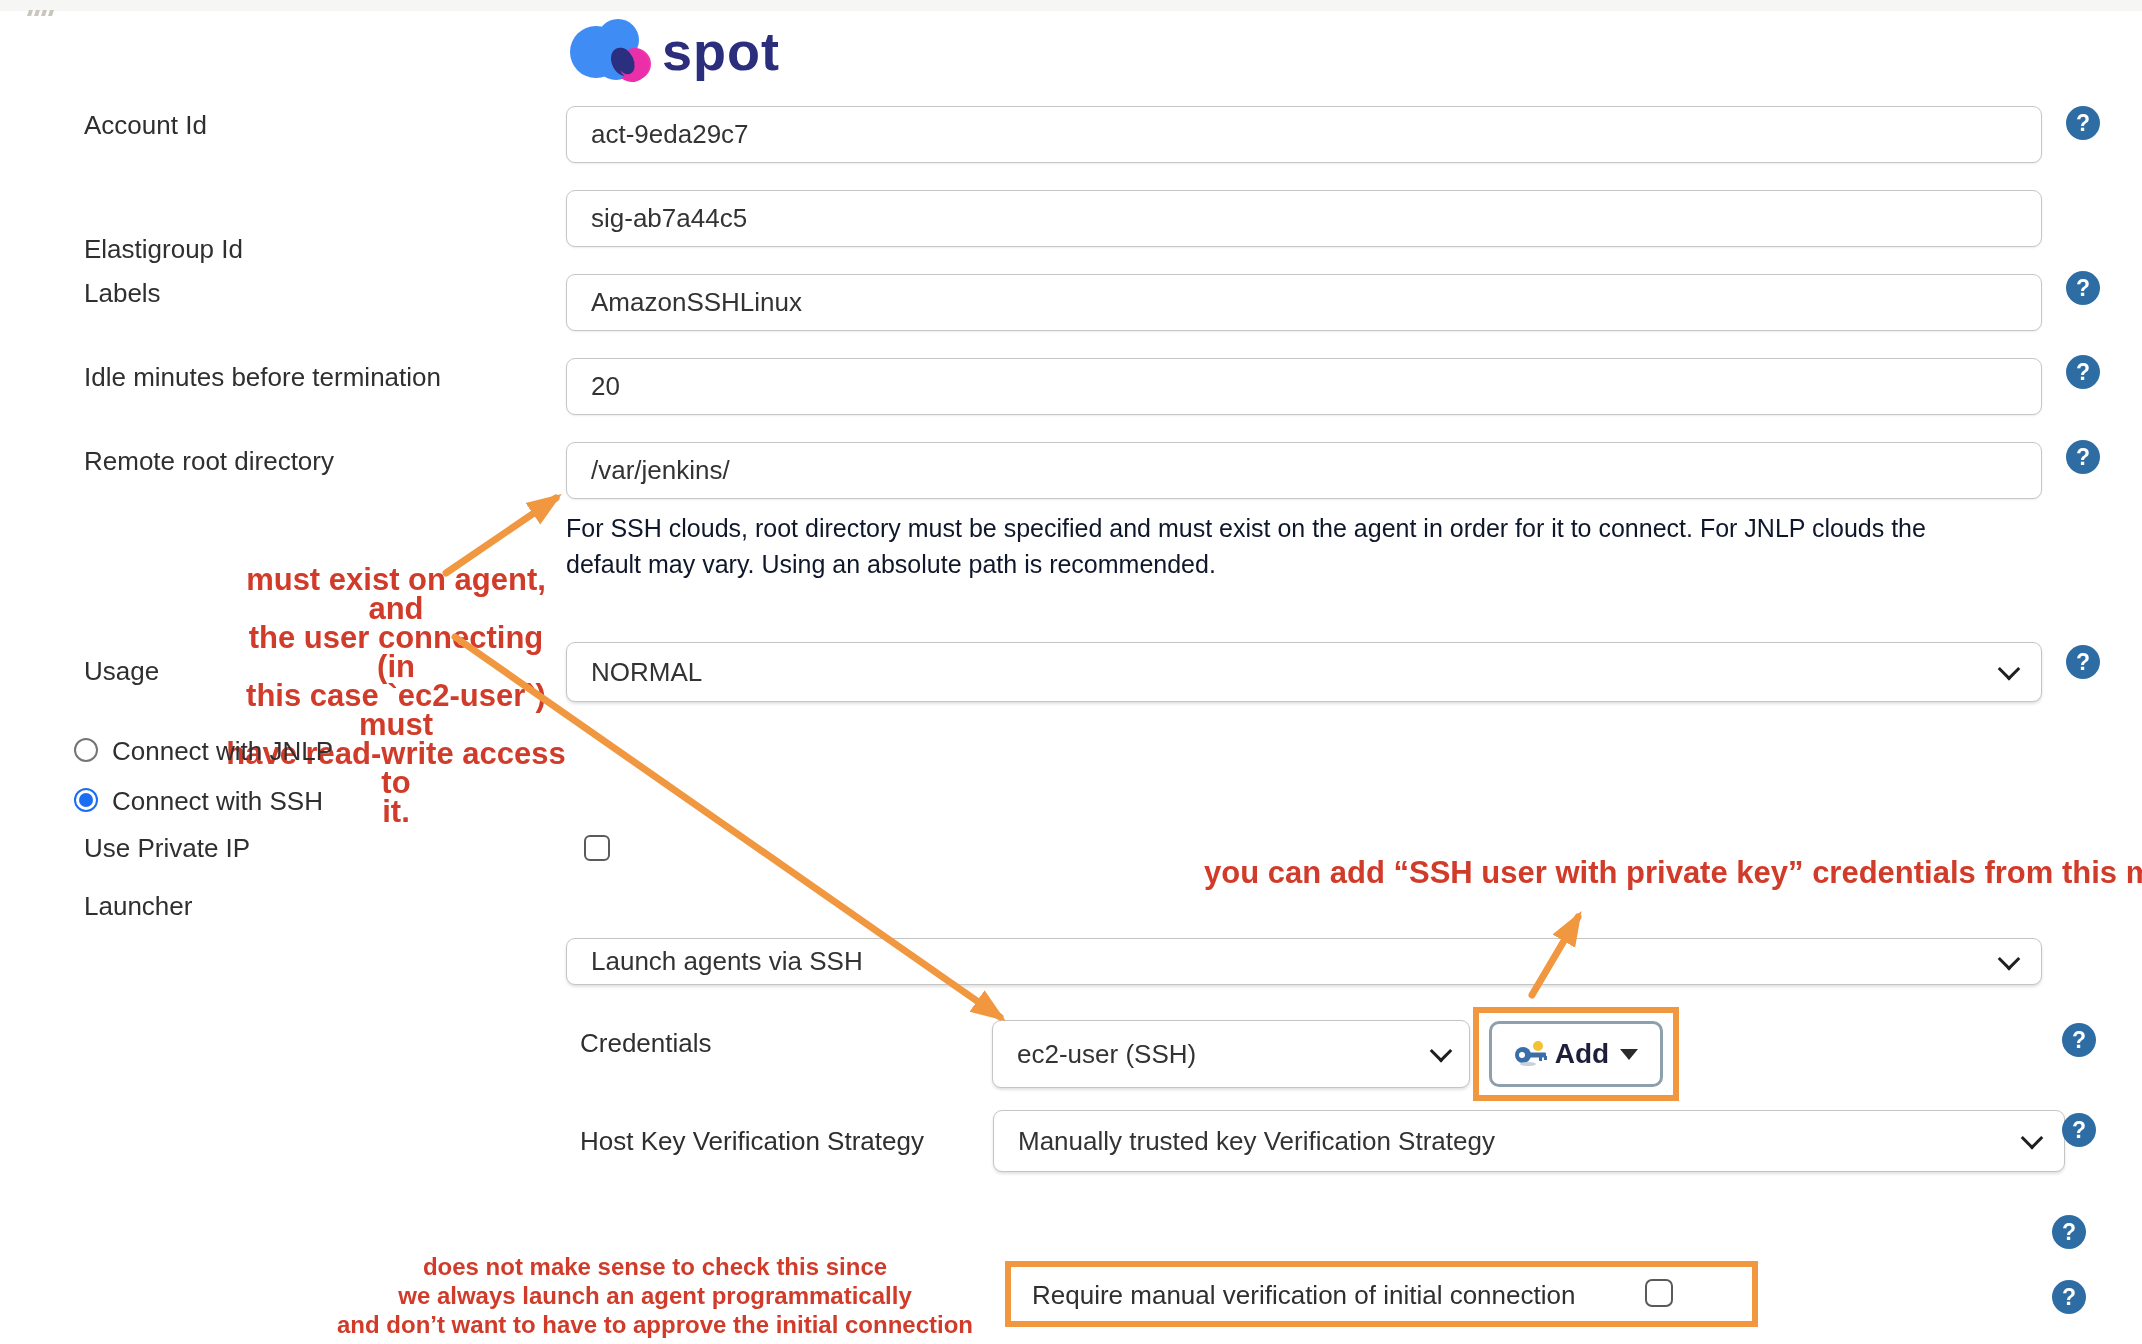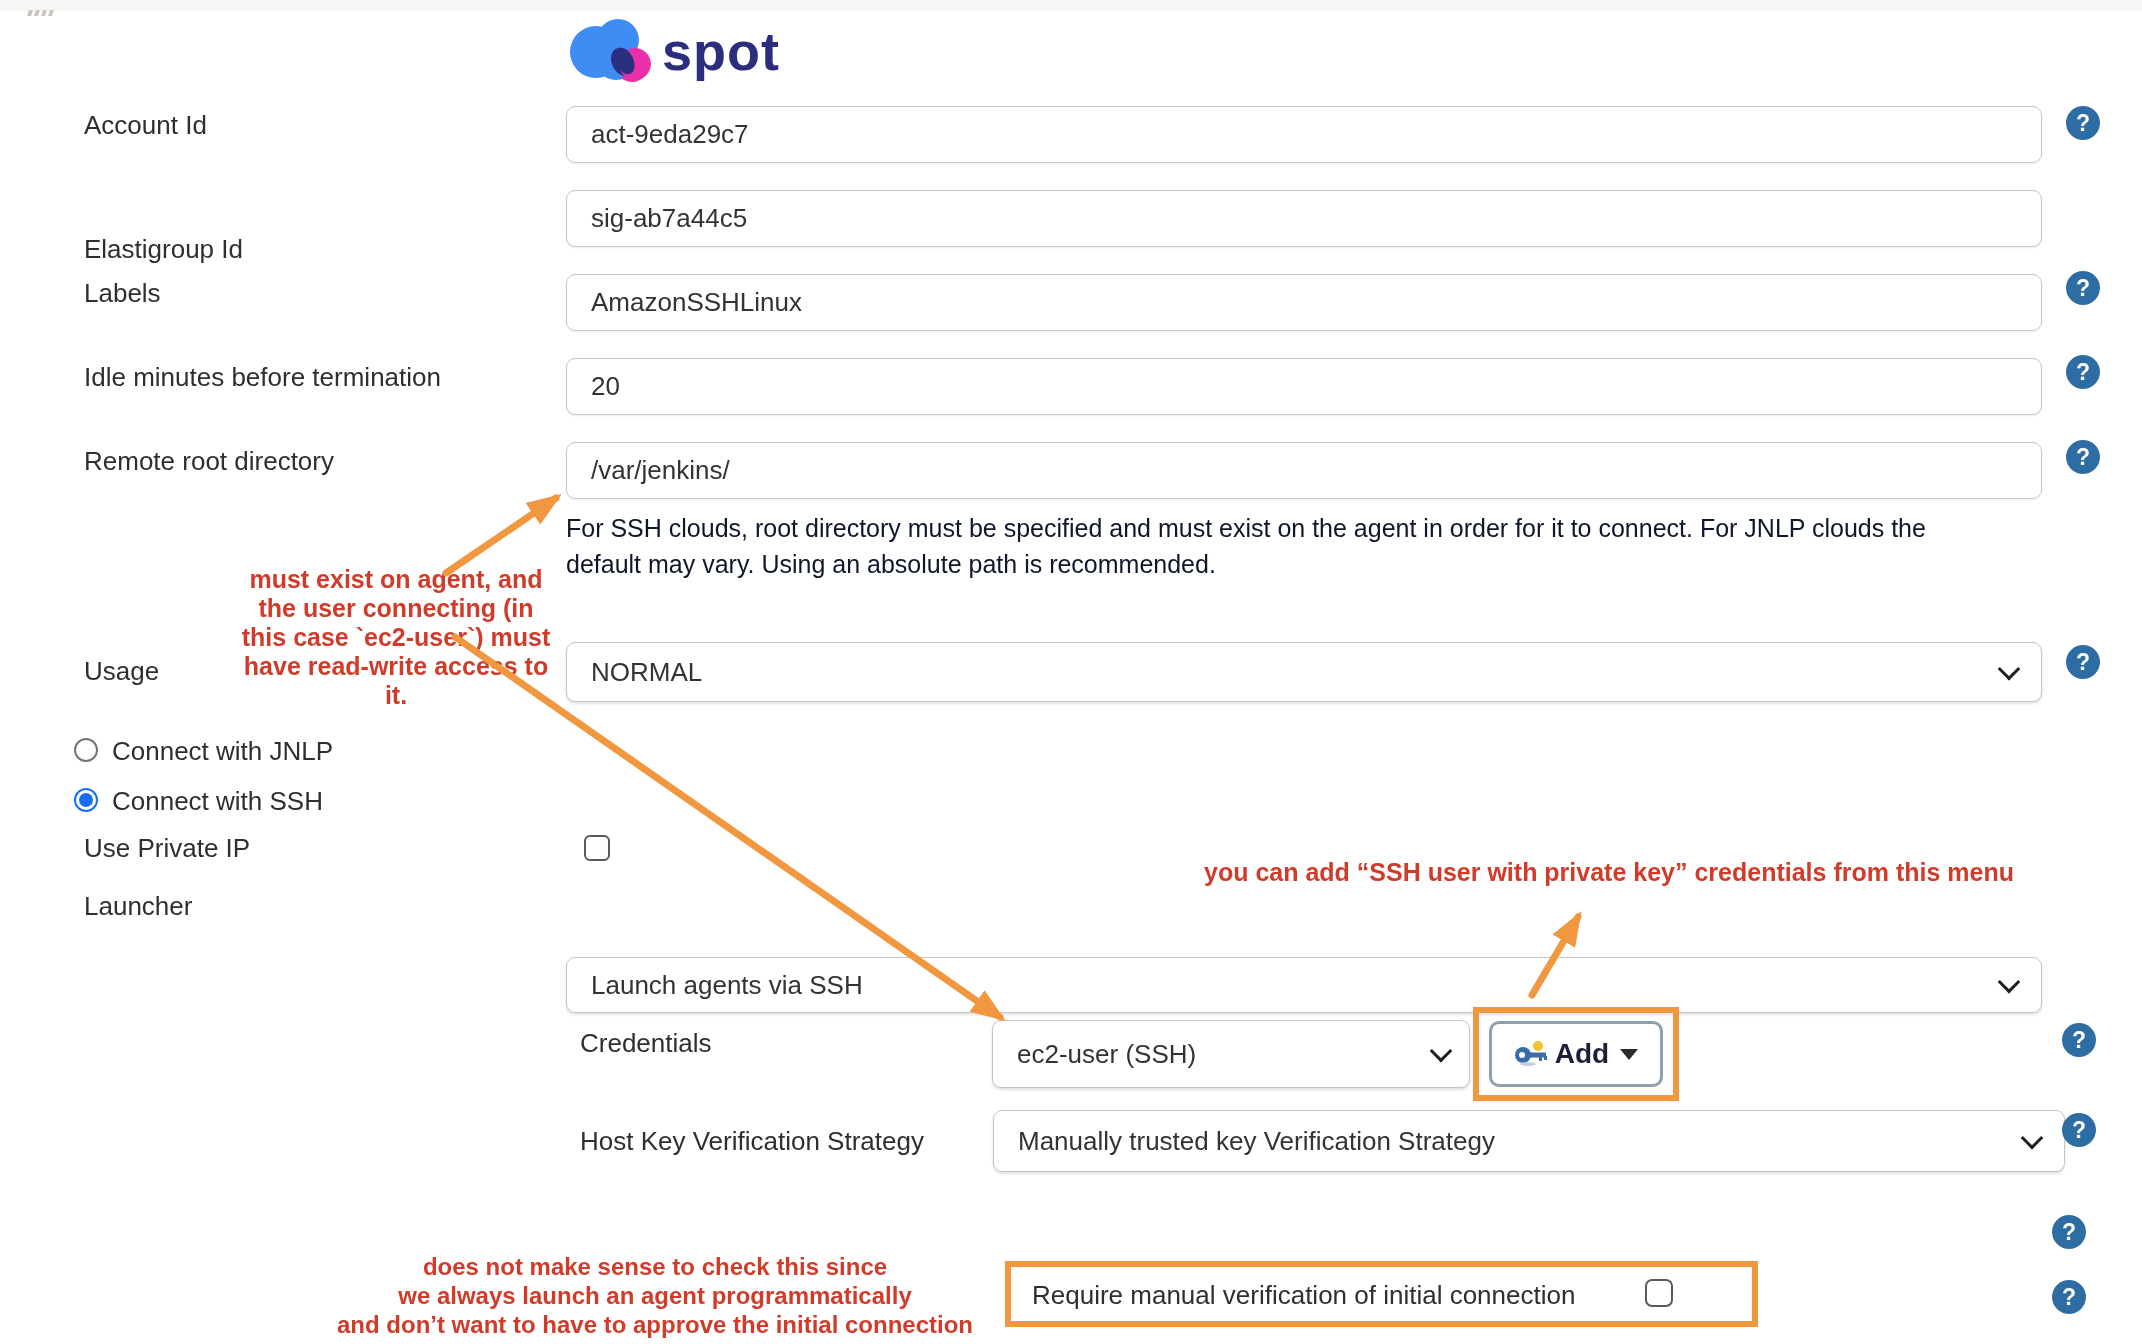--- a/index.html
+++ b/index.html
@@ -25,21 +25,21 @@
     box-shadow:0 2px 3px rgba(0,0,0,0.12);white-space:nowrap;
   }
   .chev{position:absolute;right:24px;top:50%;width:13px;height:13px;
     border-right:3px solid #1f1f1f;border-bottom:3px solid #1f1f1f;
     transform:translateY(-68%) rotate(45deg);}
   .help-icon{
     position:absolute;width:34px;height:34px;border-radius:50%;background:#2e6da4;color:#fff;
     display:flex;align-items:center;justify-content:center;font-size:23px;font-weight:bold;cursor:pointer;
   }
   .helptext{position:absolute;left:566px;top:510px;width:1430px;font-size:25px;color:#0f172a;line-height:36px;}
-  .red-note{position:absolute;color:#d13b2a;font-weight:bold;text-align:center;font-size:25px;line-height:29px;}
+  .red-note{position:absolute;color:#d13b2a;font-weight:bold;text-align:center;font-size:31px;line-height:29px;}
   .radio{position:absolute;width:24px;height:24px;border-radius:50%;box-sizing:border-box;
     border:2px solid #757575;background:#fff;}
   .radio.sel{border-color:#1b6ef3;}
   .radio.sel::after{content:"";position:absolute;left:3px;top:3px;right:3px;bottom:3px;border-radius:50%;background:#1b6ef3;}
   .checkbox{position:absolute;box-sizing:border-box;border:2px solid #5a5a5a;border-radius:6px;background:#fff;}
   .hl-box{position:absolute;border:6px solid #f0973f;box-sizing:border-box;}
   .add-btn{
     position:absolute;left:1489px;top:1021px;width:174px;height:66px;box-sizing:border-box;
     display:flex;align-items:center;justify-content:center;gap:7px;
     border:3px solid #8fa0ad;border-radius:10px;background:#fff;cursor:pointer;
@@ -121,21 +121,21 @@
 
   <span class="radio" style="left:74px;top:738px;" role="radio" aria-checked="false"></span>
   <div class="label" style="left:112px;top:736px;">Connect with JNLP</div>
   <span class="radio sel" style="left:74px;top:788px;" role="radio" aria-checked="true"></span>
   <div class="label" style="left:112px;top:786px;">Connect with SSH</div>
 
   <div class="label" style="left:84px;top:833px;">Use Private IP</div>
   <span class="checkbox" style="left:584px;top:835px;width:26px;height:26px;" role="checkbox" aria-checked="false"></span>
 
   <div class="label" style="left:84px;top:891px;">Launcher</div>
-  <div class="select" style="left:566px;top:938px;width:1476px;height:56px;margin-top:19px;">
+  <div class="select" style="left:566px;top:938px;width:1476px;height:47px;">
     <span>Launch agents via SSH</span>
     <span class="chev"></span>
   </div>
 
   <div class="red-note" style="left:1204px;top:858px;width:760px;text-align:left;white-space:nowrap;">you can add “SSH user with private key” credentials from this menu</div>
 
   <div class="label" style="left:580px;top:1028px;">Credentials</div>
   <div class="select" style="left:992px;top:1020px;width:478px;height:68px;">
     <span>ec2-user (SSH)</span>
     <span class="chev" style="right:20px;"></span>

